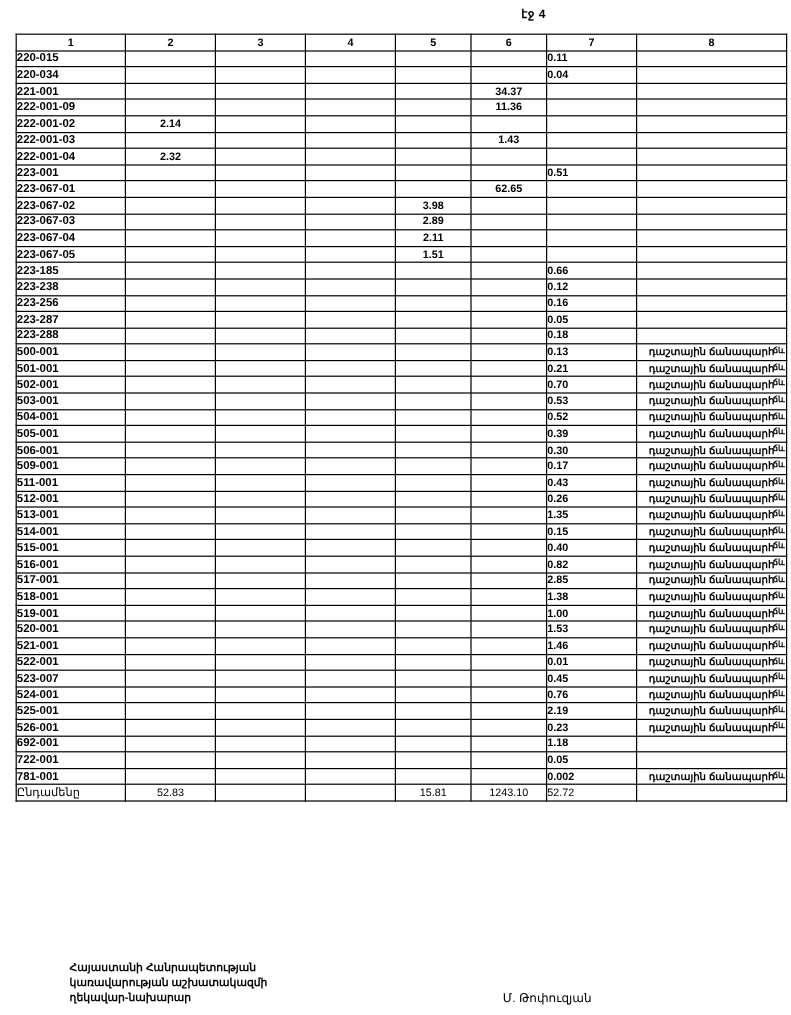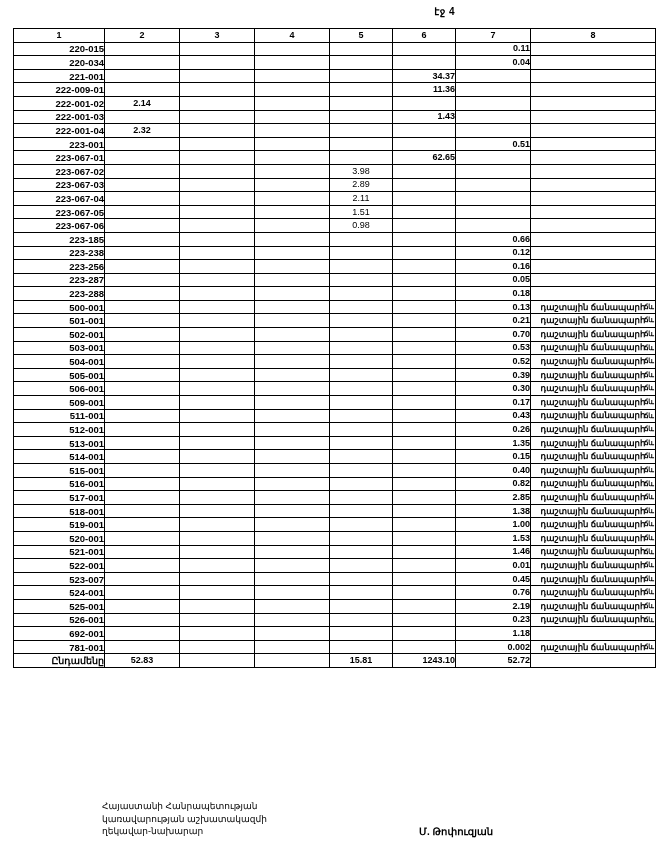--- a/index.html
+++ b/index.html
@@ -45,44 +45,43 @@
     vertical-align: middle;
     white-space: nowrap;
     overflow: hidden;
   }
   .hdr td {
     text-align: center;
     font-weight: bold;
     font-size: 9px;
     height: 13px;
   }
-  .c1 { width: 90px;  text-align: right; font-weight: bold; font-size: 9.5px;}
+  .c1 { width: 90px;  text-align: left; font-weight: bold; font-size: 9.5px;}
   .c2 { width: 74px;  text-align: center; font-weight: bold;}
   .c3 { width: 74px;  text-align: center; font-weight: bold;}
   .c4 { width: 74px;  text-align: center; font-weight: bold;}
-  .c5 { width: 62px;  text-align: center; font-weight: normal;}
-  .c6 { width: 62px;  text-align: right; font-weight: bold;}
-  .c7 { width: 74px;  text-align: right; font-weight: bold;}
+  .c5 { width: 62px;  text-align: center; font-weight: bold;}
+  .c6 { width: 62px;  text-align: center; font-weight: bold;}
+  .c7 { width: 74px;  text-align: left; font-weight: bold;}
   .c8 { width: 124px; text-align: center; font-weight: bold; padding-left: 3px; font-size: 8.5px;}
-  .totals td { font-weight: bold; }
+  .totals td { font-weight: normal; }
   .footer {
     position: absolute;
     left: 58px;
     top: 800px;
     font-size: 9px;
-    font-weight: normal;
+    font-weight: bold;
     line-height: 12.5px;
-    margin-left: 44px;
   }
   .signature {
     position: absolute;
     right: 28px;
     top: 826px;
     font-size: 10px;
-    font-weight: bold;
+    font-weight: normal;
   }
   .note-col {
     position: relative;
   }
   .note-suffix {
     position: absolute;
     right: 1px;
     top: 0px;
     font-size: 7px;
   }
@@ -130,21 +129,21 @@
           <td class="c1">221-001</td>
           <td class="c2"></td>
           <td class="c3"></td>
           <td class="c4"></td>
           <td class="c5"></td>
           <td class="c6">34.37</td>
           <td class="c7"></td>
           <td class="c8 note-col"><span></span></td>
         </tr>
         <tr>
-          <td class="c1">222-009-01</td>
+          <td class="c1">222-001-09</td>
           <td class="c2"></td>
           <td class="c3"></td>
           <td class="c4"></td>
           <td class="c5"></td>
           <td class="c6">11.36</td>
           <td class="c7"></td>
           <td class="c8 note-col"><span></span></td>
         </tr>
         <tr>
           <td class="c1">222-001-02</td>
@@ -230,30 +229,20 @@
           <td class="c1">223-067-05</td>
           <td class="c2"></td>
           <td class="c3"></td>
           <td class="c4"></td>
           <td class="c5">1.51</td>
           <td class="c6"></td>
           <td class="c7"></td>
           <td class="c8 note-col"><span></span></td>
         </tr>
         <tr>
-          <td class="c1">223-067-06</td>
-          <td class="c2"></td>
-          <td class="c3"></td>
-          <td class="c4"></td>
-          <td class="c5">0.98</td>
-          <td class="c6"></td>
-          <td class="c7"></td>
-          <td class="c8 note-col"><span></span></td>
-        </tr>
-        <tr>
           <td class="c1">223-185</td>
           <td class="c2"></td>
           <td class="c3"></td>
           <td class="c4"></td>
           <td class="c5"></td>
           <td class="c6"></td>
           <td class="c7">0.66</td>
           <td class="c8 note-col"><span></span></td>
         </tr>
         <tr>
@@ -537,20 +526,30 @@
           <td class="c8 note-col"><span>դաշտային ճանապարհ</span><span class="note-suffix">ճև</span></td>
         </tr>
         <tr>
           <td class="c1">692-001</td>
           <td class="c2"></td>
           <td class="c3"></td>
           <td class="c4"></td>
           <td class="c5"></td>
           <td class="c6"></td>
           <td class="c7">1.18</td>
+          <td class="c8 note-col"><span></span></td>
+        </tr>
+        <tr>
+          <td class="c1">722-001</td>
+          <td class="c2"></td>
+          <td class="c3"></td>
+          <td class="c4"></td>
+          <td class="c5"></td>
+          <td class="c6"></td>
+          <td class="c7">0.05</td>
           <td class="c8 note-col"><span></span></td>
         </tr>
         <tr>
           <td class="c1">781-001</td>
           <td class="c2"></td>
           <td class="c3"></td>
           <td class="c4"></td>
           <td class="c5"></td>
           <td class="c6"></td>
           <td class="c7">0.002</td>

